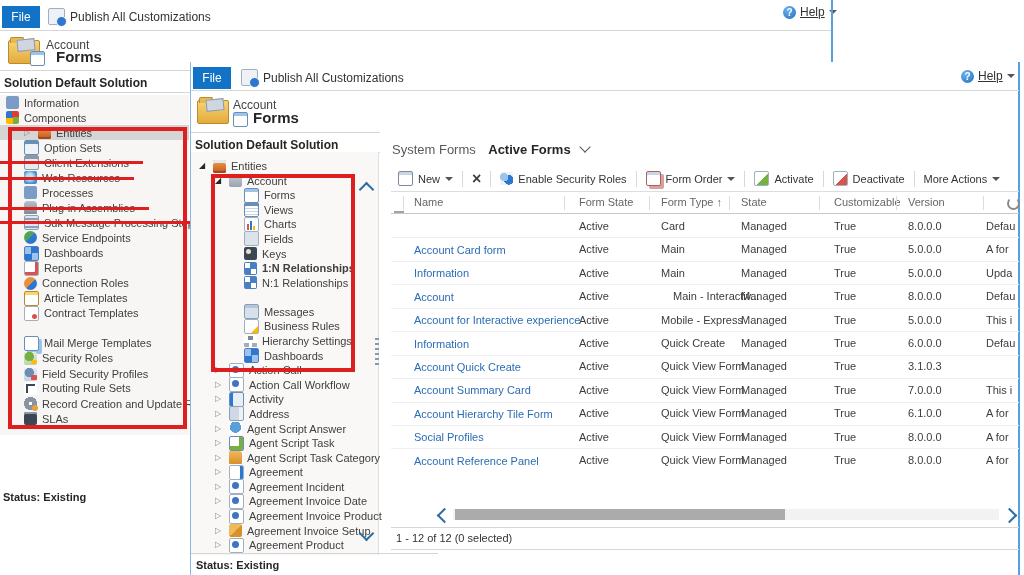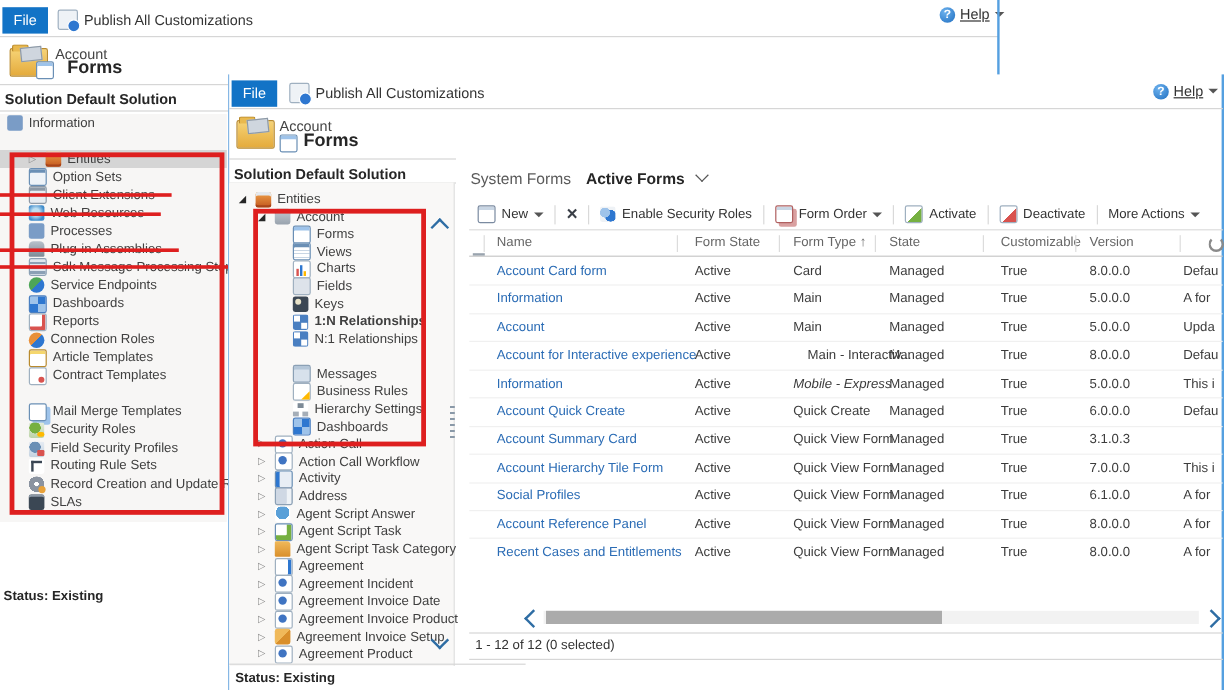--- a/index.html
+++ b/index.html
@@ -111,21 +111,21 @@
   .chev{display:inline-block;width:7px;height:7px;border-left:1px solid #555;border-bottom:1px solid #555;
     transform:rotate(-45deg);margin-left:6px;vertical-align:3px;}
   .gtoolbar{position:absolute;display:flex;align-items:center;font-size:11px;color:#333;}
   .gtb{display:flex;align-items:center;gap:5px;padding:0 7px;cursor:pointer;white-space:nowrap;}
   .tsep{width:1px;height:16px;background:#d9d9d9;margin:0 2px;}
   .xglyph{font-size:16px;font-weight:bold;color:#3a3f47;line-height:1;}
   .colhdr{position:absolute;font-size:11px;color:#666;cursor:pointer;white-space:nowrap;}
   .colsep{position:absolute;width:1px;height:14px;background:#dcdcdc;}
   .gridrow{position:absolute;left:0;width:100%;border-bottom:1px solid #f0f0f0;}
   .cell{position:absolute;font-size:11px;color:#3c3c3c;white-space:nowrap;top:50%;transform:translateY(-50%);}
-  .cell.link{color:#2b6cb5;cursor:pointer;}
+  .cell.link{color:#2b6cb5;cursor:pointer;margin-top:24px;}
   .refresh{width:9px;height:9px;border:2px solid #8a8a8a;border-top-color:transparent;border-radius:50%;display:inline-block;}
   .sortarrow{color:#666;}
   
   .sbarrow{position:absolute;width:9px;height:9px;border-left:2px solid #2e6da4;border-bottom:2px solid #2e6da4;cursor:pointer;}
   .up{transform:rotate(135deg);} .down{transform:rotate(-45deg);}
   .left{transform:rotate(45deg);} .right{transform:rotate(-135deg);}
   .hsb-track{position:absolute;background:#f2f2f2;height:11px;}
   .hsb-thumb{position:absolute;background:#ababab;height:11px;cursor:pointer;}
   .splitter{position:absolute;width:4px;height:28px;cursor:col-resize;
     background:repeating-linear-gradient(#8a99a8 0 2px,transparent 2px 5px);}
@@ -158,20 +158,26 @@
 
   <div class="hline" style="left:0;top:70px;width:190px;"></div>
   <div class="paneltitle" style="left:4px;top:76px;">Solution Default Solution</div>
   <div class="hline" style="left:0;top:92px;width:190px;"></div>
 
   <div class="abs" id="outer-sidebar" style="left:0;top:95px;width:189px;height:340px;background:#f7f6f5;">
       <div class="navrow" style="top: 0px; height: 15px; padding-left: 6px;">
         <span class="lblwrap">
           <span class="ic" data-icon="info"></span>
           <span>Information</span>
+        </span>
+      </div>
+      <div class="navrow" style="top: 15.05px; height: 15px; padding-left: 6px;">
+        <span class="lblwrap">
+          <span class="ic" data-icon="components"></span>
+          <span>Components</span>
         </span>
       </div>
       <div class="navrow selected" style="top: 30.1px; height: 15px; padding-left: 24px;">
         <span class="arrow-col">▷</span>
         <span class="lblwrap">
           <span class="ic" data-icon="entities"></span>
           <span>Entities</span>
         </span>
       </div>
       <div class="navrow" style="top: 45.15px; height: 15px; padding-left: 24px;">
@@ -589,21 +595,21 @@
           <span class="cell" style="left:188px;">Active</span>
           <span class="cell" style="left:270px;padding-left:12px;">Main - Interactiv...</span>
           <span class="cell" style="left:350px;">Managed</span>
           <span class="cell" style="left:443px;">True</span>
           <span class="cell" style="left:517px;">8.0.0.0</span>
           <span class="cell" style="left:595px;width:33px;overflow:hidden;">Defau</span>
         </div>
         <div class="gridrow" style="top: 93.8px; height: 23.45px;">
           <span class="cell link" style="left:23px;">Information</span>
           <span class="cell" style="left:188px;">Active</span>
-          <span class="cell" style="left:270px;font-style:italic;">Mobile - Express</span>
+          <span class="cell" style="left:270px;">Mobile - Express</span>
           <span class="cell" style="left:350px;">Managed</span>
           <span class="cell" style="left:443px;">True</span>
           <span class="cell" style="left:517px;">5.0.0.0</span>
           <span class="cell" style="left:595px;width:33px;overflow:hidden;">This i</span>
         </div>
         <div class="gridrow" style="top: 117.25px; height: 23.45px;">
           <span class="cell link" style="left:23px;">Account Quick Create</span>
           <span class="cell" style="left:188px;">Active</span>
           <span class="cell" style="left:270px;">Quick Create</span>
           <span class="cell" style="left:350px;">Managed</span>

